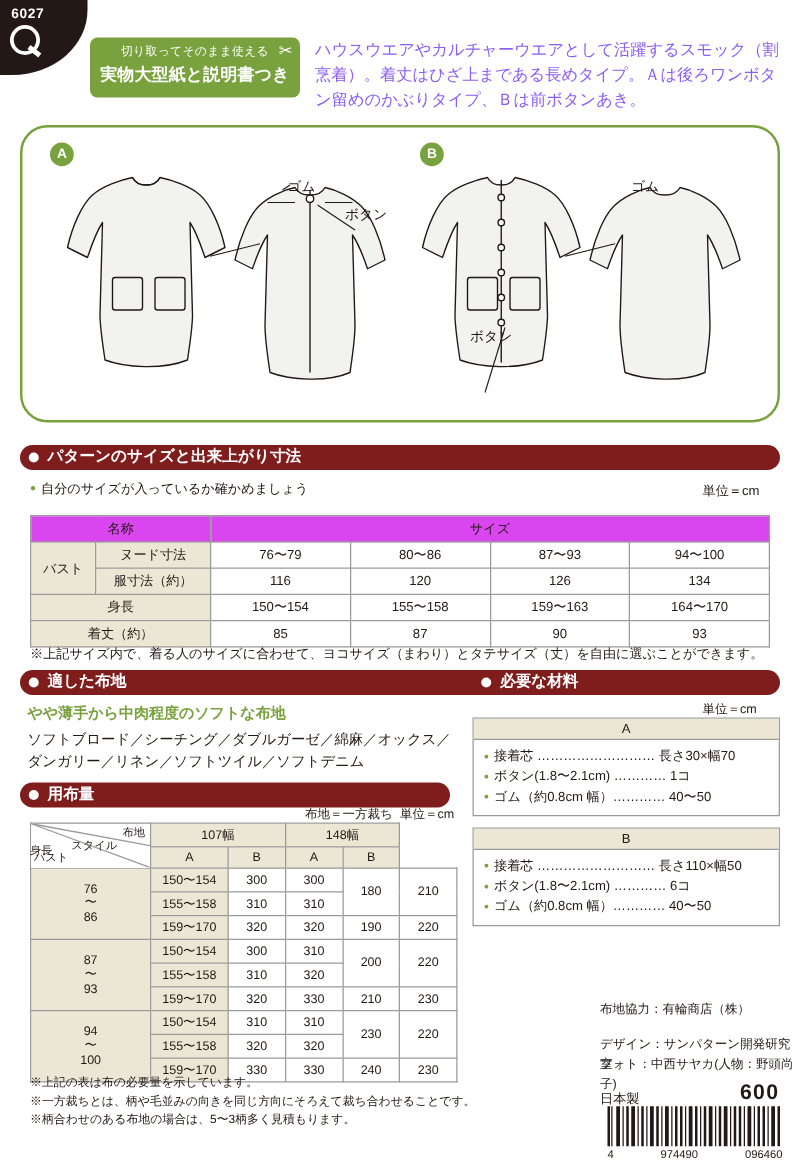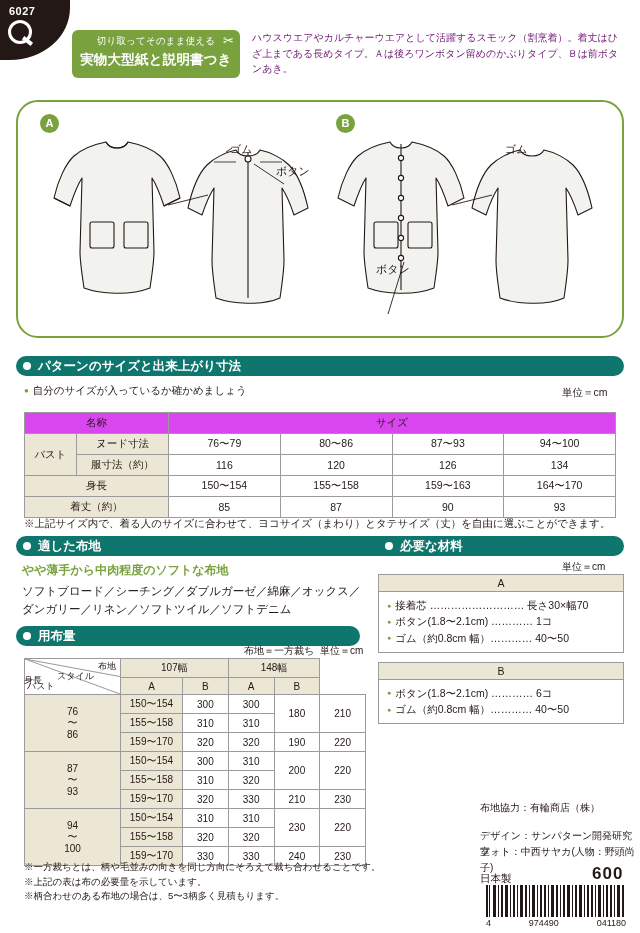--- a/index.html
+++ b/index.html
@@ -38,42 +38,43 @@
     position:absolute; left:72px; top:30px; width:168px; height:48px;
     background:#79a23f; border-radius:6px;
     color:#fff; text-align:center;
   }
   .banner .l1{ font-size:9.5px; margin-top:5px; letter-spacing:.2px;}
   .banner .l2{ font-size:13.5px; font-weight:bold; margin-top:3px; letter-spacing:.2px;}
   .scissors{ position:absolute; right:6px; top:3px; font-size:13px; color:#fff; }
 
   .headline {
     position:absolute; left:252px; top:30px; width:372px;
-    font-size:10px; line-height:1.55; color:#701a75;
+    font-size:13px; line-height:1.55; color:#8b5cf6;
   }
 
   
   .illus {
     position:absolute; left:16px; top:100px; width:608px; height:238px;
     border:2px solid #79a23f; border-radius:22px; background:#fff;
   }
   .ill-badge{
     position:absolute; width:19px;height:19px;border-radius:50%;
     background:#79a23f;color:#fff;font-size:11px;font-weight:bold;
     text-align:center;line-height:19px;
   }
   .lbl{ position:absolute; font-size:11px; color:#231815; }
 
   svg.fig { position:absolute; left:0; top:0; }
 
   
   .sec {
-    position:absolute; height:20px; background:#0f766e; border-radius:10px;
+    position:absolute; height:20px; background:#7f1d1d; border-radius:10px;
     color:#fff; font-size:12.5px; font-weight:bold; line-height:20px;
     padding-left:22px;
+    font-family:Liberation Mono, monospace;
   }
   .sec:before{
     content:""; position:absolute; left:7px; top:6px; width:8px;height:8px;
     border-radius:50%; background:#fff;
   }
 
   .note { position:absolute; font-size:10.5px; color:#231815; }
   .bullet:before{ content:"●"; color:#79a23f; font-size:8px; margin-right:4px; vertical-align:1px;}
 
   
@@ -351,29 +352,30 @@
       <div class="mat-title">A</div>
       <div class="mat-list">
         <div>接着芯 ……………………… 長さ30×幅70</div>
         <div>ボタン(1.8〜2.1cm) ………… 1コ</div>
         <div>ゴム（約0.8cm 幅）………… 40〜50</div>
       </div>
     </div>
     <div class="mat-box">
       <div class="mat-title">B</div>
       <div class="mat-list">
+        <div>接着芯 ……………………… 長さ110×幅50</div>
         <div>ボタン(1.8〜2.1cm) ………… 6コ</div>
         <div>ゴム（約0.8cm 幅）………… 40〜50</div>
       </div>
     </div>
   </div>
 
   <div class="footnotes">
+    <div>※上記の表は布の必要量を示しています。</div>
     <div>※一方裁ちとは、柄や毛並みの向きを同じ方向にそろえて裁ち合わせることです。</div>
-    <div>※上記の表は布の必要量を示しています。</div>
     <div>※柄合わせのある布地の場合は、5〜3柄多く見積もります。</div>
   </div>
 
   <div class="credits" style="top:800px;">布地協力：有輪商店（株）</div>
   <div class="credits" style="top:828px;">デザイン：サンパターン開発研究室</div>
   <div class="credits" style="top:844px;">フォト：中西サヤカ(人物：野頭尚子)</div>
   <div class="madein">日本製</div>
   <div class="num600">600</div>
 
   <div class="barcode">
@@ -410,16 +412,16 @@
     <i style="left:117px;width:1px"></i>
       <i style="left:120px;width:2px"></i>
       <i style="left:124px;width:1.5px"></i>
     <i style="left:128px;width:1px"></i>
       <i style="left:131px;width:2.5px"></i>
       <i style="left:136px;width:1.5px"></i>
   </div>
   <div class="bc-num">
     <span>4</span>
     <span>974490</span>
-    <span>041180</span>
+    <span>096460</span>
   </div>
 
 </div>
 
 </body></html>

